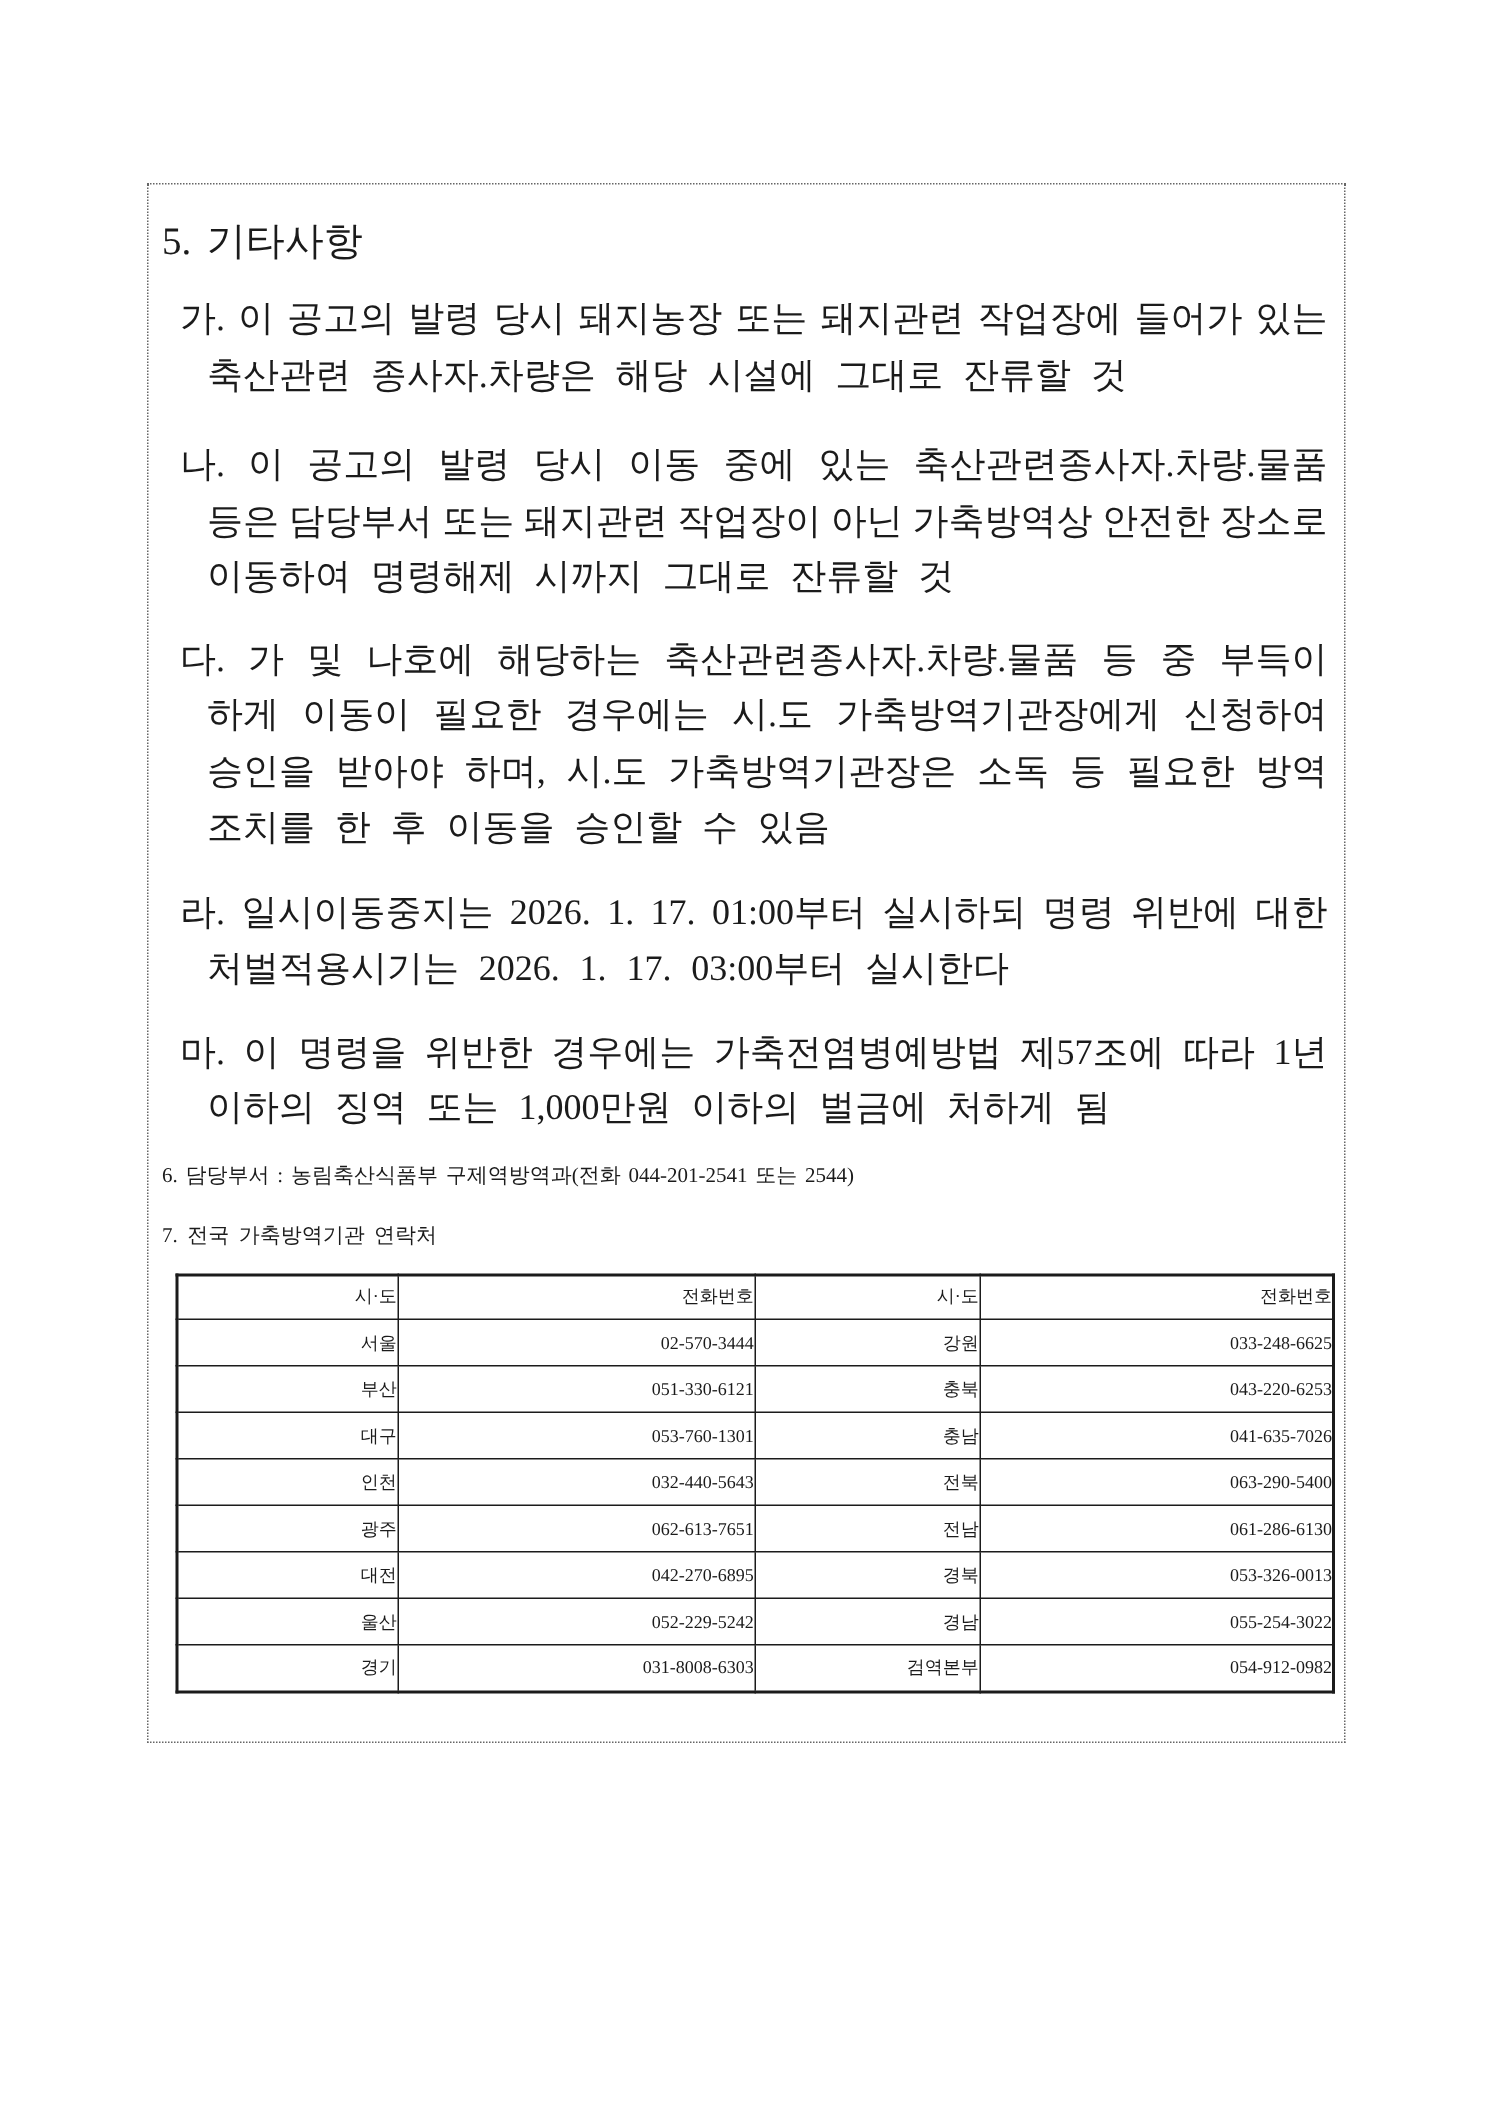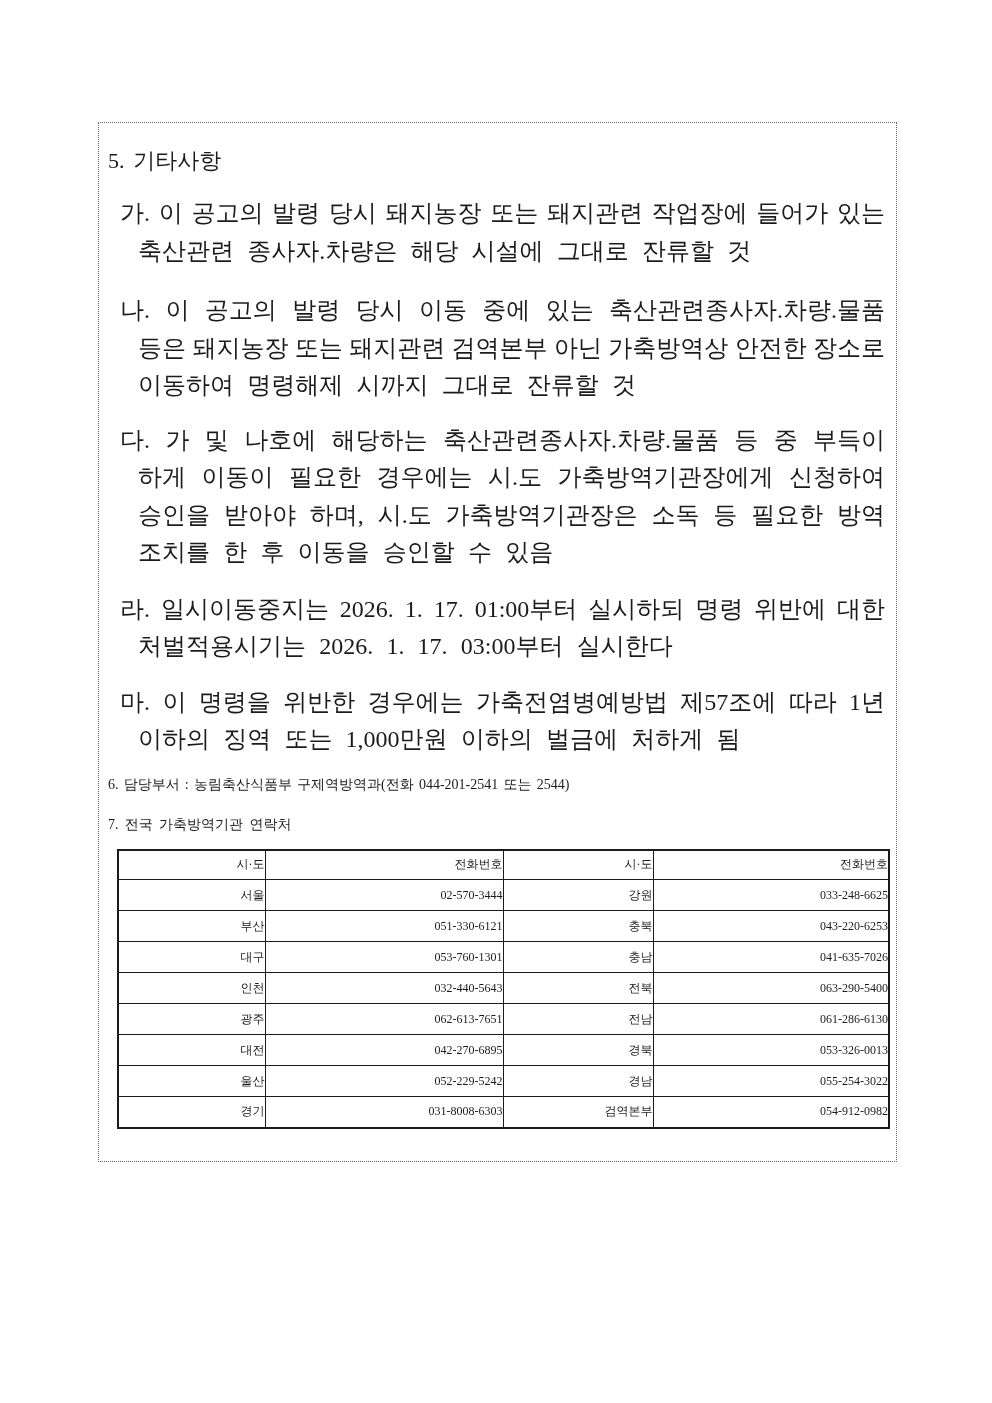--- a/index.html
+++ b/index.html
@@ -18,21 +18,21 @@
     left: 98px;
     top: 122px;
     width: 799px;
     height: 1040px;
     border: 1px dotted #666;
     padding: 18px 11px 0 9px;
     overflow: hidden;
   }
   .heading {
     margin: 2px 0 0 0;
-    font-size: 22px;
+    font-size: 26px;
     line-height: 36px;
     word-spacing: 0.15em;
     white-space: nowrap;
   }
   .para {
     margin-left: 12px;
     font-size: 24px;
     line-height: 37.5px;
   }
   .p-ga { margin-top: 16px; }
@@ -90,21 +90,21 @@
     <div class="heading">5. 기타사항</div>
 
     <div id="paragraphs">
   <div class="para p-ga">
           <div class="line">가. 이 공고의 발령 당시 돼지농장 또는 돼지관련 작업장에 들어가 있는</div>
           <div class="line cont last">축산관련 종사자.차량은 해당 시설에 그대로 잔류할 것</div>
         </div>
 
   <div class="para p-na">
           <div class="line">나. 이 공고의 발령 당시 이동 중에 있는 축산관련종사자.차량.물품</div>
-          <div class="line cont">등은 돼지농장 또는 돼지관련 검역본부 아닌 가축방역상 안전한 장소로</div>
+          <div class="line cont">등은 담당부서 또는 돼지관련 작업장이 아닌 가축방역상 안전한 장소로</div>
           <div class="line cont last">이동하여 명령해제 시까지 그대로 잔류할 것</div>
         </div>
 
   <div class="para p-da">
           <div class="line">다. 가 및 나호에 해당하는 축산관련종사자.차량.물품 등 중 부득이</div>
           <div class="line cont">하게 이동이 필요한 경우에는 시.도 가축방역기관장에게 신청하여</div>
           <div class="line cont">승인을 받아야 하며, 시.도 가축방역기관장은 소독 등 필요한 방역</div>
           <div class="line cont last">조치를 한 후 이동을 승인할 수 있음</div>
         </div>
 

